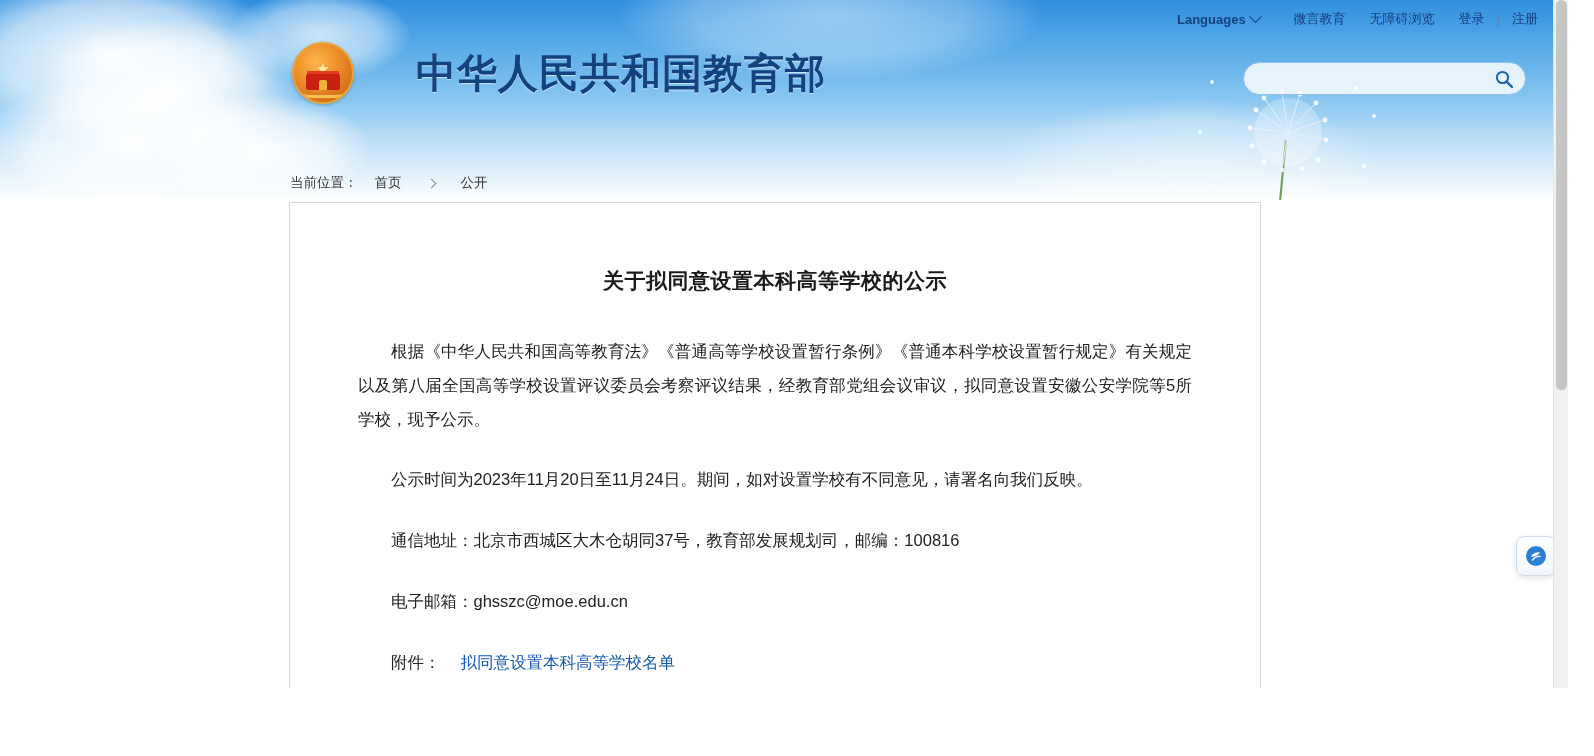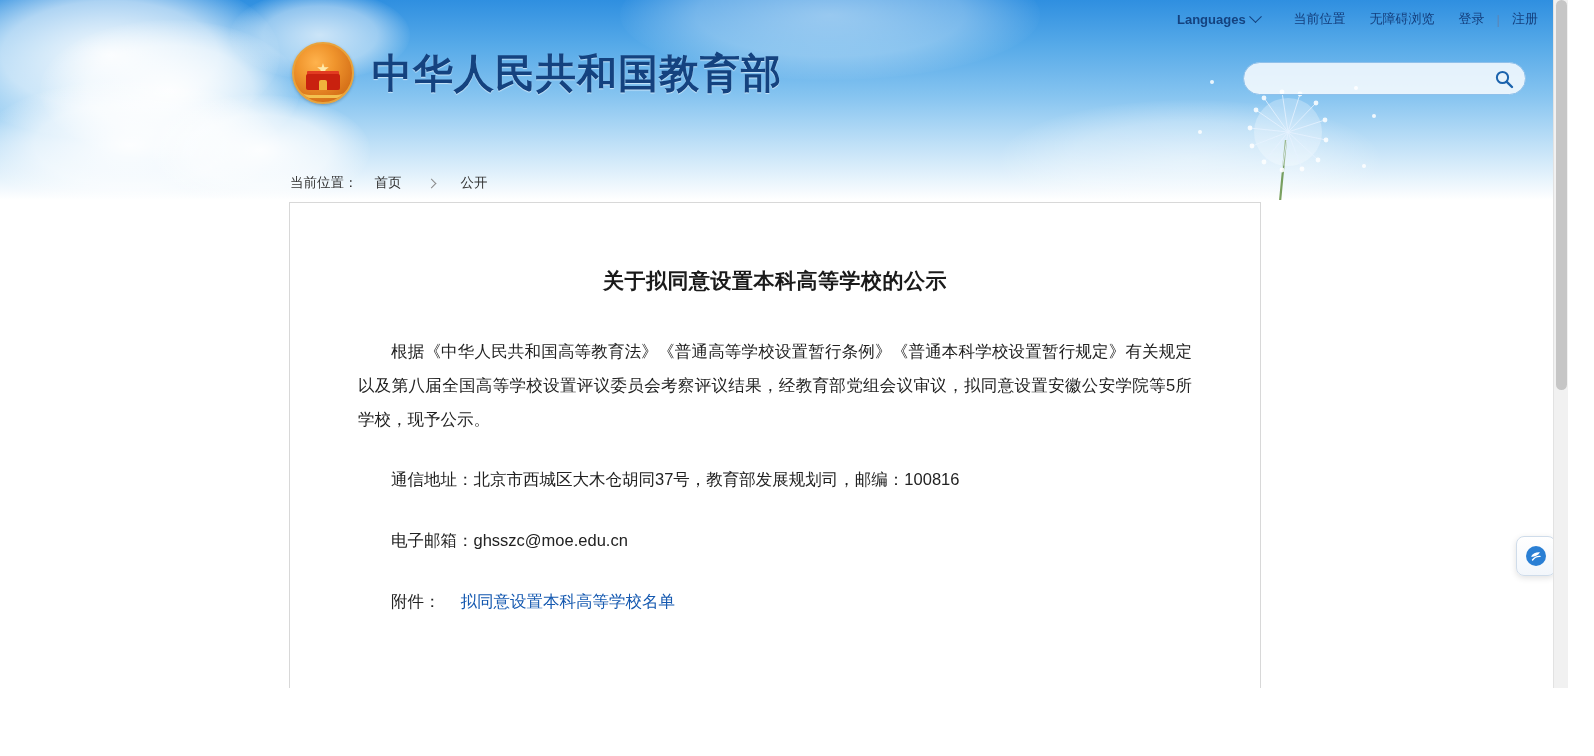--- a/index.html
+++ b/index.html
@@ -120,21 +120,21 @@
     position: absolute; left: 50%; top: 6px; transform: translateX(-50%);
     width: 8px; height: 10px;
     background: #f0b33c;
     border-radius: 2px 2px 0 0;
   }
   .emblem .ears {
     position: absolute; left: 2px; right: 2px; bottom: 4px; height: 14px;
     border-bottom: 3px solid #f3c14f;
     border-radius: 0 0 40px 40px;
   }
-  .title-block { line-height: 1; }
+  .title-block { line-height: 1; margin-left: 44px; }
   .title-cn {
     font-family: "DejaVu Sans", "Liberation Sans", sans-serif;
     font-size: 40px;
     font-weight: bold;
     color: #14427f;
     letter-spacing: 1px;
     text-shadow: 0 1px 1px rgba(255,255,255,.6);
   }
   .title-en {
     margin-top: 9px;
@@ -331,21 +331,21 @@
         <circle cx="34" cy="12" r="2"></circle>
           <circle cx="22" cy="62" r="2"></circle>
       </g>
     </svg>
 
     <div class="topbar">
       <div class="lang">
         <span>Languages</span>
         <span class="chev"></span>
       </div>
-      <a>当前位置</a>
+      <a>微言教育</a>
       <a>无障碍浏览</a>
       <a>登录</a>
       <span class="sep">|</span>
       <a>注册</a>
     </div>
 
     <div class="logo-wrap">
       <div class="emblem">
         <div class="star-main">★</div>
         <div class="gate"></div>
@@ -371,20 +371,21 @@
     <span class="bc-label">当前位置：</span>
     <a>首页</a>
     <span class="arrow"></span>
     <a>公开</a>
   </div>
 
   <div class="article">
     <h1>关于拟同意设置本科高等学校的公示</h1>
 
     <p class="indent">根据《中华人民共和国高等教育法》《普通高等学校设置暂行条例》《普通本科学校设置暂行规定》有关规定以及第八届全国高等学校设置评议委员会考察评议结果，经教育部党组会议审议，拟同意设置安徽公安学院等5所学校，现予公示。</p>
+    <p class="indent">公示时间为2023年11月20日至11月24日。期间，如对设置学校有不同意见，请署名向我们反映。</p>
     <p class="indent">通信地址：北京市西城区大木仓胡同37号，教育部发展规划司，邮编：100816</p>
     <p class="indent">电子邮箱：ghsszc@moe.edu.cn</p>
 
     <p class="indent">
       <span>附件：</span><a class="attach-link">拟同意设置本科高等学校名单</a>
     </p>
   </div>
 
   <div class="float-widget">
     <svg width="24" height="24" viewBox="0 0 24 24">

